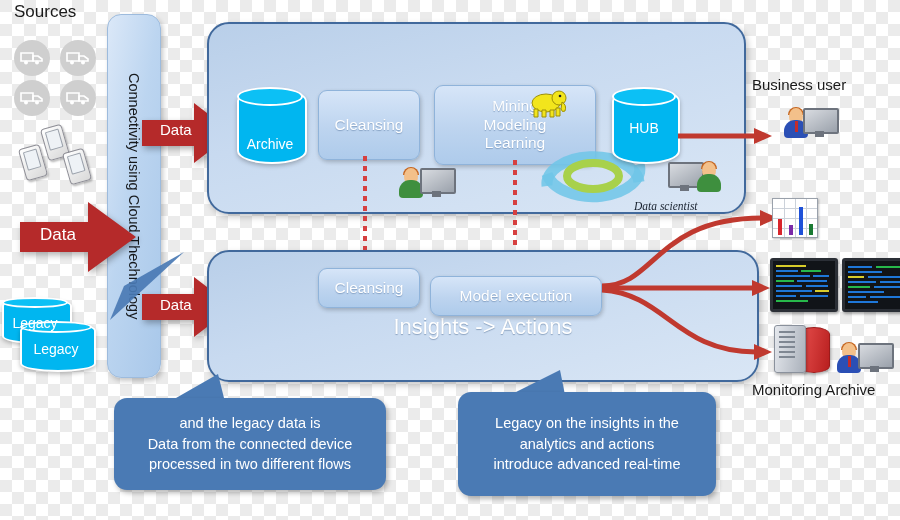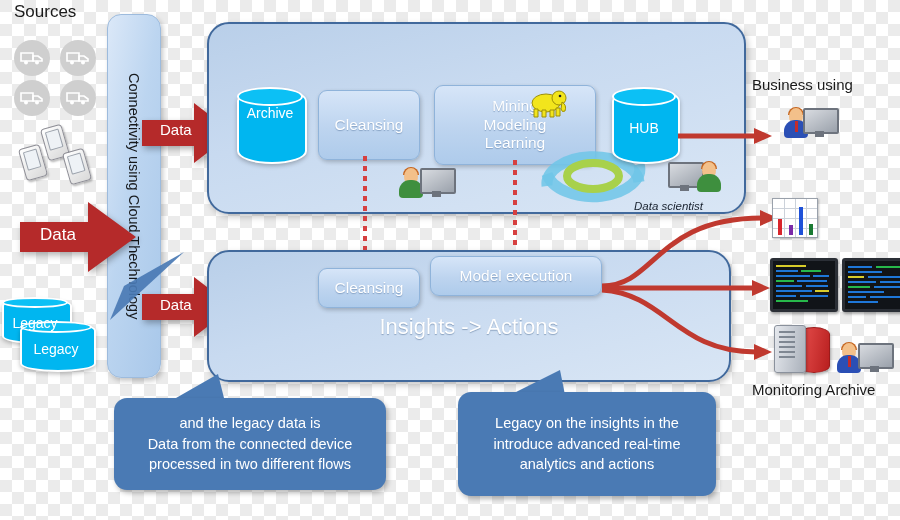--- a/index.html
+++ b/index.html
@@ -38,21 +38,21 @@
     writing-mode:vertical-rl;font-size:14.5px;color:#16191c;white-space:nowrap;
   }
 
   
   .panel{
     border:2.4px solid #41699c;border-radius:22px;
     background:linear-gradient(165deg,#b9cfe9 0%,#c8daf0 40%,#d9e6f5 100%);
     box-shadow:2px 3px 6px rgba(0,0,0,.22);
   }
   #panel-information{left:207px;top:22px;width:535px;height:188px;}
-  #panel-insights{left:207px;top:250px;width:520px;height:128px;}
+  #panel-insights{left:207px;top:250px;width:520px;height:128px;padding-left:28px;}
   .panel-title{font-size:22px;color:#ffffff;text-align:center;width:100%;
     text-shadow:0 1px 1px rgba(60,90,130,.45);}
   .panel-sub{font-size:13px;color:#ffffff;text-align:center;width:100%;
     text-shadow:0 1px 1px rgba(60,90,130,.4);}
 
   
   .proc{
     border:1.4px solid #8fb3da;border-radius:9px;
     background:linear-gradient(180deg,#d6e5f8 0%,#bdd4ef 55%,#aecbeb 100%);
     box-shadow:1px 2px 4px rgba(0,0,0,.22);
@@ -222,21 +222,21 @@
   <path d="M2 20 H54 V3 L93 33 L54 63 V46 H2 Z" fill="#b52a2a"></path>
 </svg>
 <div class="arrow-label" style="left:160px;top:296px;">Data</div>
 
 <div class="abs panel" id="panel-information">
 </div>
 
 <div class="cyl" style="left:237px;top:88px;width:66px;height:72px;">
   <div class="body"></div>
     <div class="top"></div>
-  <div class="lbl" style="top:17px;">Archive</div>
+  <div class="lbl" style="top:48px;">Archive</div>
 </div>
 
 <div class="abs proc" style="left:318px;top:90px;width:100px;height:68px;">
   <span>Cleansing</span>
 </div>
 
 <div class="abs proc" style="left:434px;top:85px;width:160px;height:78px;flex-direction:column;">
   <span>Mining</span>
   <span>Modeling</span>
   <span>Learning</span>
@@ -280,60 +280,60 @@
   <div class="monitor">
       <div class="scr"></div>
       <div class="stand"></div>
     </div>
   <div class="person green" style="margin-left:-6px;">
       <div class="hair"></div>
       <div class="head"></div>
       <div class="body"></div>
     </div>
 </div>
-<div class="abs cap-italic" style="left:634px;top:200px;">Data scientist</div>
+<div class="abs cap-italic" style="left:634px;top:200px;font-family:Liberation Serif, serif;">Data scientist</div>
 
 <svg class="abs" style="left:355px;top:156px;" width="20" height="112">
   <line x1="10" y1="0" x2="10" y2="96" stroke="#d64040" stroke-width="4" stroke-dasharray="5,5"></line>
   <path d="M4 94 L10 108 L16 94 Z" fill="#d64040"></path>
 </svg>
 <svg class="abs" style="left:505px;top:160px;" width="20" height="108">
   <line x1="10" y1="0" x2="10" y2="92" stroke="#d64040" stroke-width="4" stroke-dasharray="5,5"></line>
   <path d="M4 90 L10 104 L16 90 Z" fill="#d64040"></path>
 </svg>
 
 <div class="abs panel" id="panel-insights">
   <div style="position:absolute;left:0;top:62px;" class="panel-title">Insights -&gt; Actions</div>
 </div>
 
 <div class="abs proc" style="left:318px;top:268px;width:100px;height:38px;">
   <span>Cleansing</span>
 </div>
-<div class="abs proc" style="left:430px;top:256px;width:170px;height:38px;">
+<div class="abs proc" style="left:430px;top:276px;width:170px;height:38px;">
   <span>Model execution</span>
 </div>
 
 <svg class="abs" style="left:596px;top:118px;" width="190" height="250">
   <g fill="none" stroke="#c0392f" stroke-width="5">
 
     <path d="M82 18 H160"></path>
 
     <path d="M6 168 C 60 168, 60 100, 166 100"></path>
 
     <path d="M6 170 H158"></path>
 
     <path d="M6 172 C 70 176, 80 234, 160 234"></path>
   </g>
   <path d="M158 10 L176 18 L158 26 Z" fill="#c0392f"></path>
   <path d="M164 92 L182 100 L164 108 Z" fill="#c0392f"></path>
   <path d="M156 162 L174 170 L156 178 Z" fill="#c0392f"></path>
   <path d="M158 226 L176 234 L158 242 Z" fill="#c0392f"></path>
 </svg>
 
-<div class="abs cap" style="left:752px;top:76px;">Business using</div>
+<div class="abs cap" style="left:752px;top:76px;">Business user</div>
 <div class="abs" style="left:783px;top:108px;display:flex;align-items:flex-end;">
   <div class="person">
       <div class="hair"></div>
       <div class="head"></div>
       <div class="body"></div>
       <div class="tie"></div>
     </div>
   <div class="monitor" style="margin-left:-6px;">
       <div class="scr"></div>
       <div class="stand"></div>
@@ -417,15 +417,15 @@
   <div>and the legacy data is</div>
   <div>Data from the connected device</div>
   <div>processed in two different flows</div>
 </div>
 
 <svg class="abs" style="left:498px;top:368px;" width="80" height="34">
   <path d="M2 32 L62 2 L68 32 Z" fill="#4a7ab4"></path>
 </svg>
 <div class="abs callout" style="left:458px;top:392px;width:258px;height:104px;flex-direction:column;">
   <div>Legacy on the insights in the</div>
+  <div>analytics and actions</div>
   <div>introduce advanced real-time</div>
-  <div>analytics and actions</div>
 </div>
 
 </body></html>

